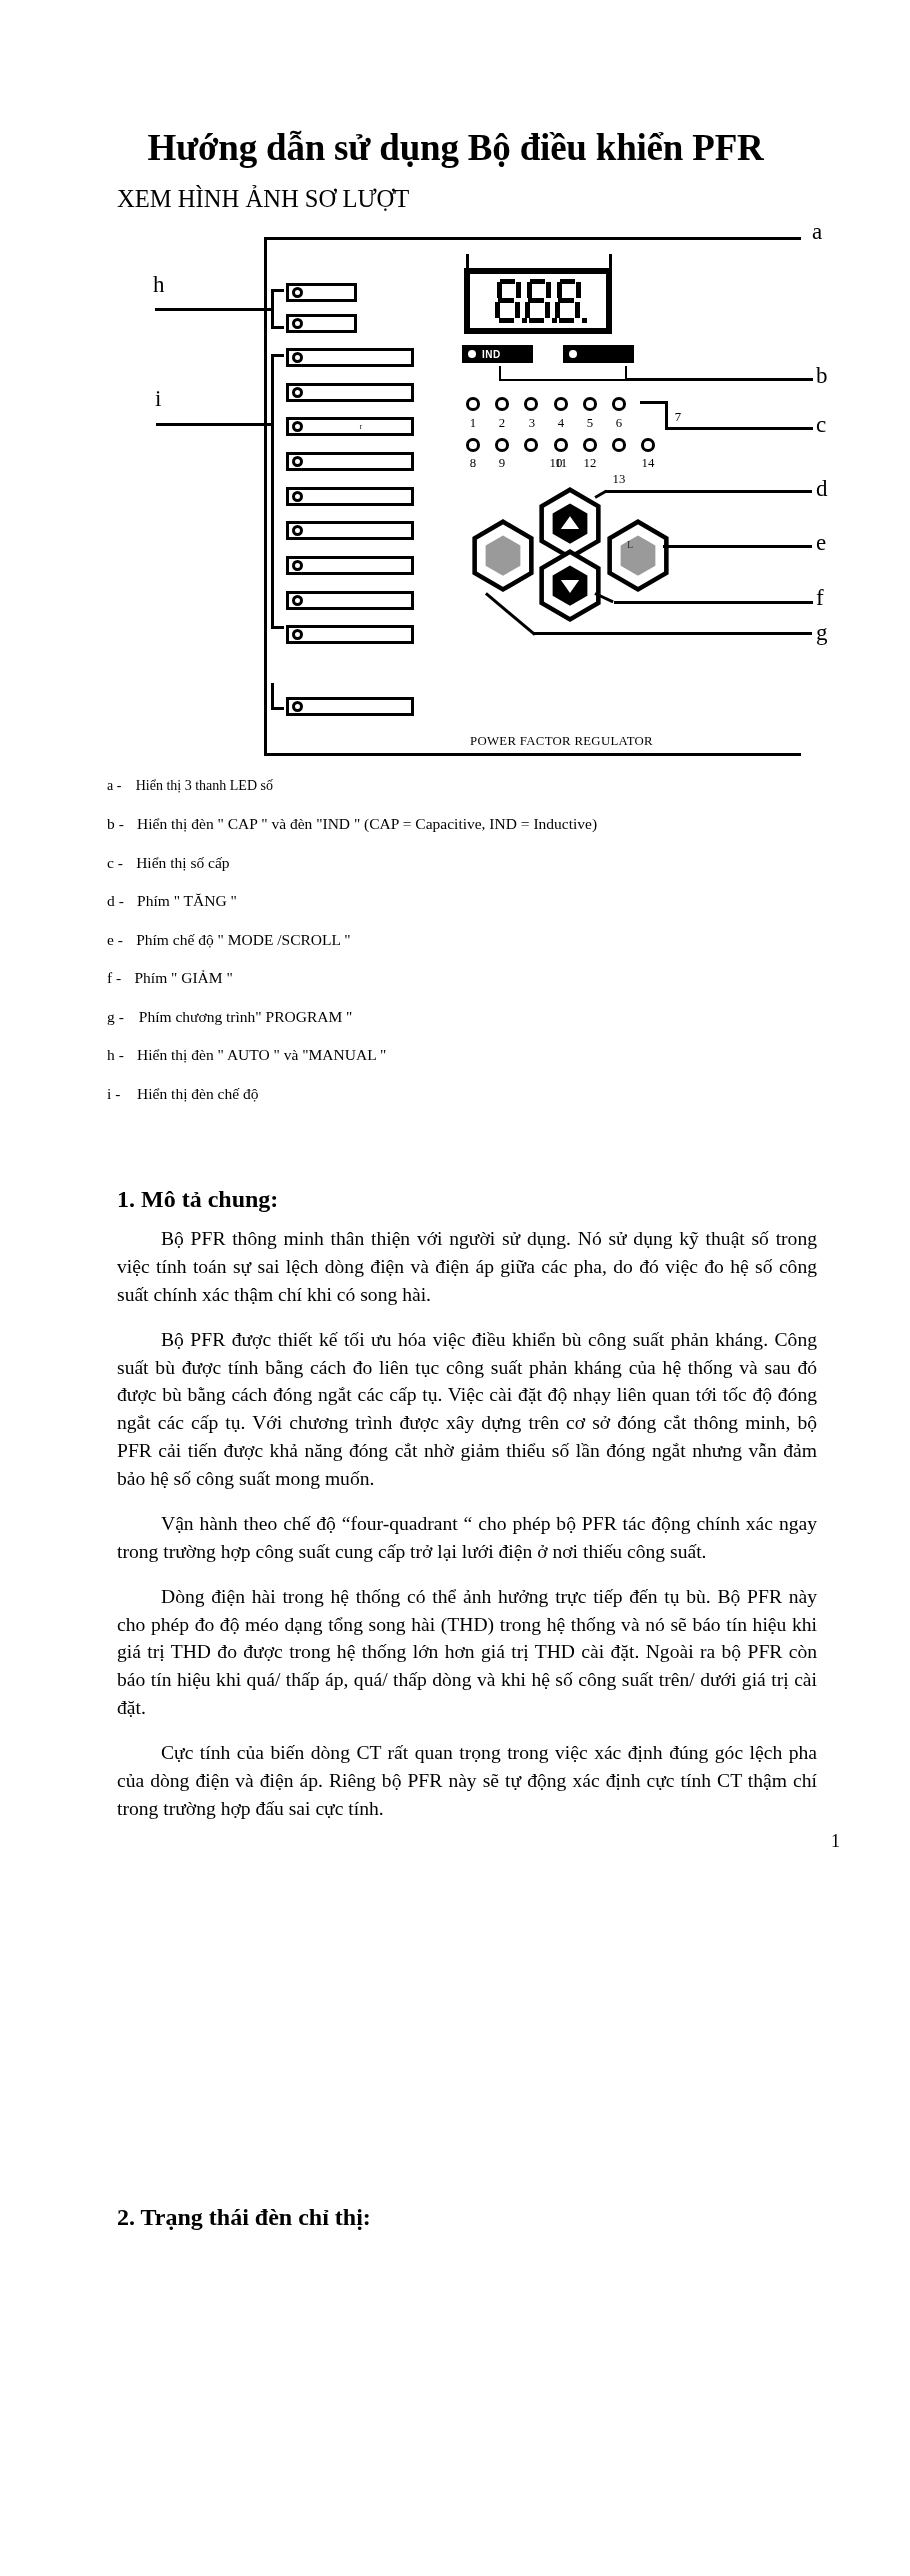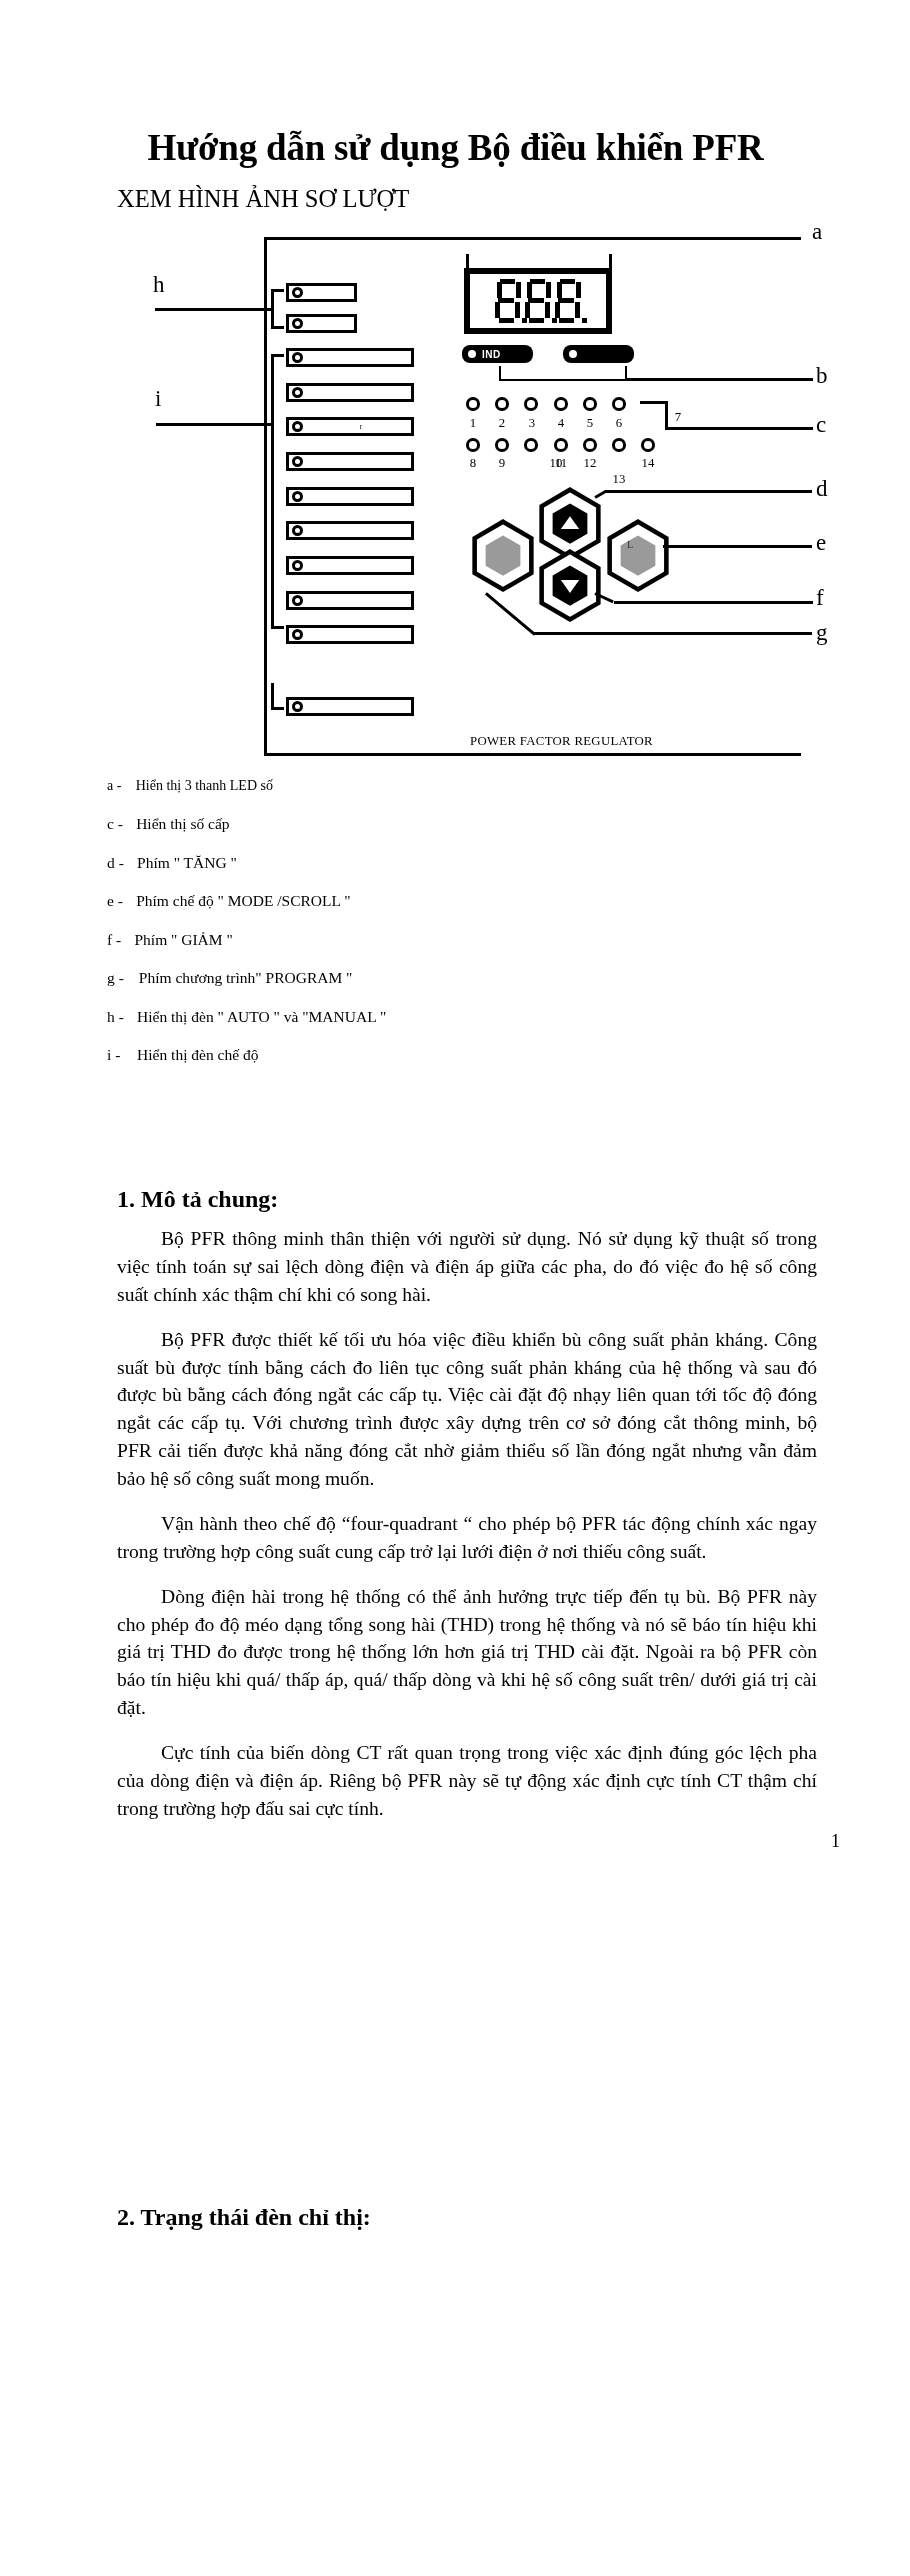--- a/index.html
+++ b/index.html
@@ -140,21 +140,20 @@
   .indbar {
     position: absolute;
     background: #000;
     height: 18px;
     display: flex;
     align-items: center;
     color: #fff;
     font-size: 10px;
     font-weight: bold;
     font-family: "Liberation Sans", sans-serif;
-    border-radius: 8px;
   }
   .indbar .idot {
     width: 8.2px; height: 8.2px;
     background: #fff;
     border-radius: 50%;
     margin-left: 5.5px;
     flex: 0 0 auto;
   }
   .indbar .ilabel { margin-left: 6.4px; letter-spacing: 0.5px; }
 
@@ -421,20 +420,25 @@
     <div class="pfr-caption" style="left:361px; top:506px;">POWER FACTOR REGULATOR</div>
   </div>
 
   <div class="legend">
     <div class="legend-item big">
       <span>a -</span>
       <span style="display:inline-block;width:7.3px"></span>
       <span>Hiển thị 3 thanh LED số</span>
     </div>
     <div class="legend-item">
+      <span>b  -</span>
+      <span style="display:inline-block;width:5.5px"></span>
+      <span>Hiển thị đèn  " CAP "  và đèn  "IND "  (CAP  = Capacitive,  IND  = Inductive)</span>
+    </div>
+    <div class="legend-item">
       <span>c  -</span>
       <span style="display:inline-block;width:5.5px"></span>
       <span>Hiển thị số cấp</span>
     </div>
     <div class="legend-item">
       <span>d  -</span>
       <span style="display:inline-block;width:5.5px"></span>
       <span>Phím " TĂNG "</span>
     </div>
     <div class="legend-item">

